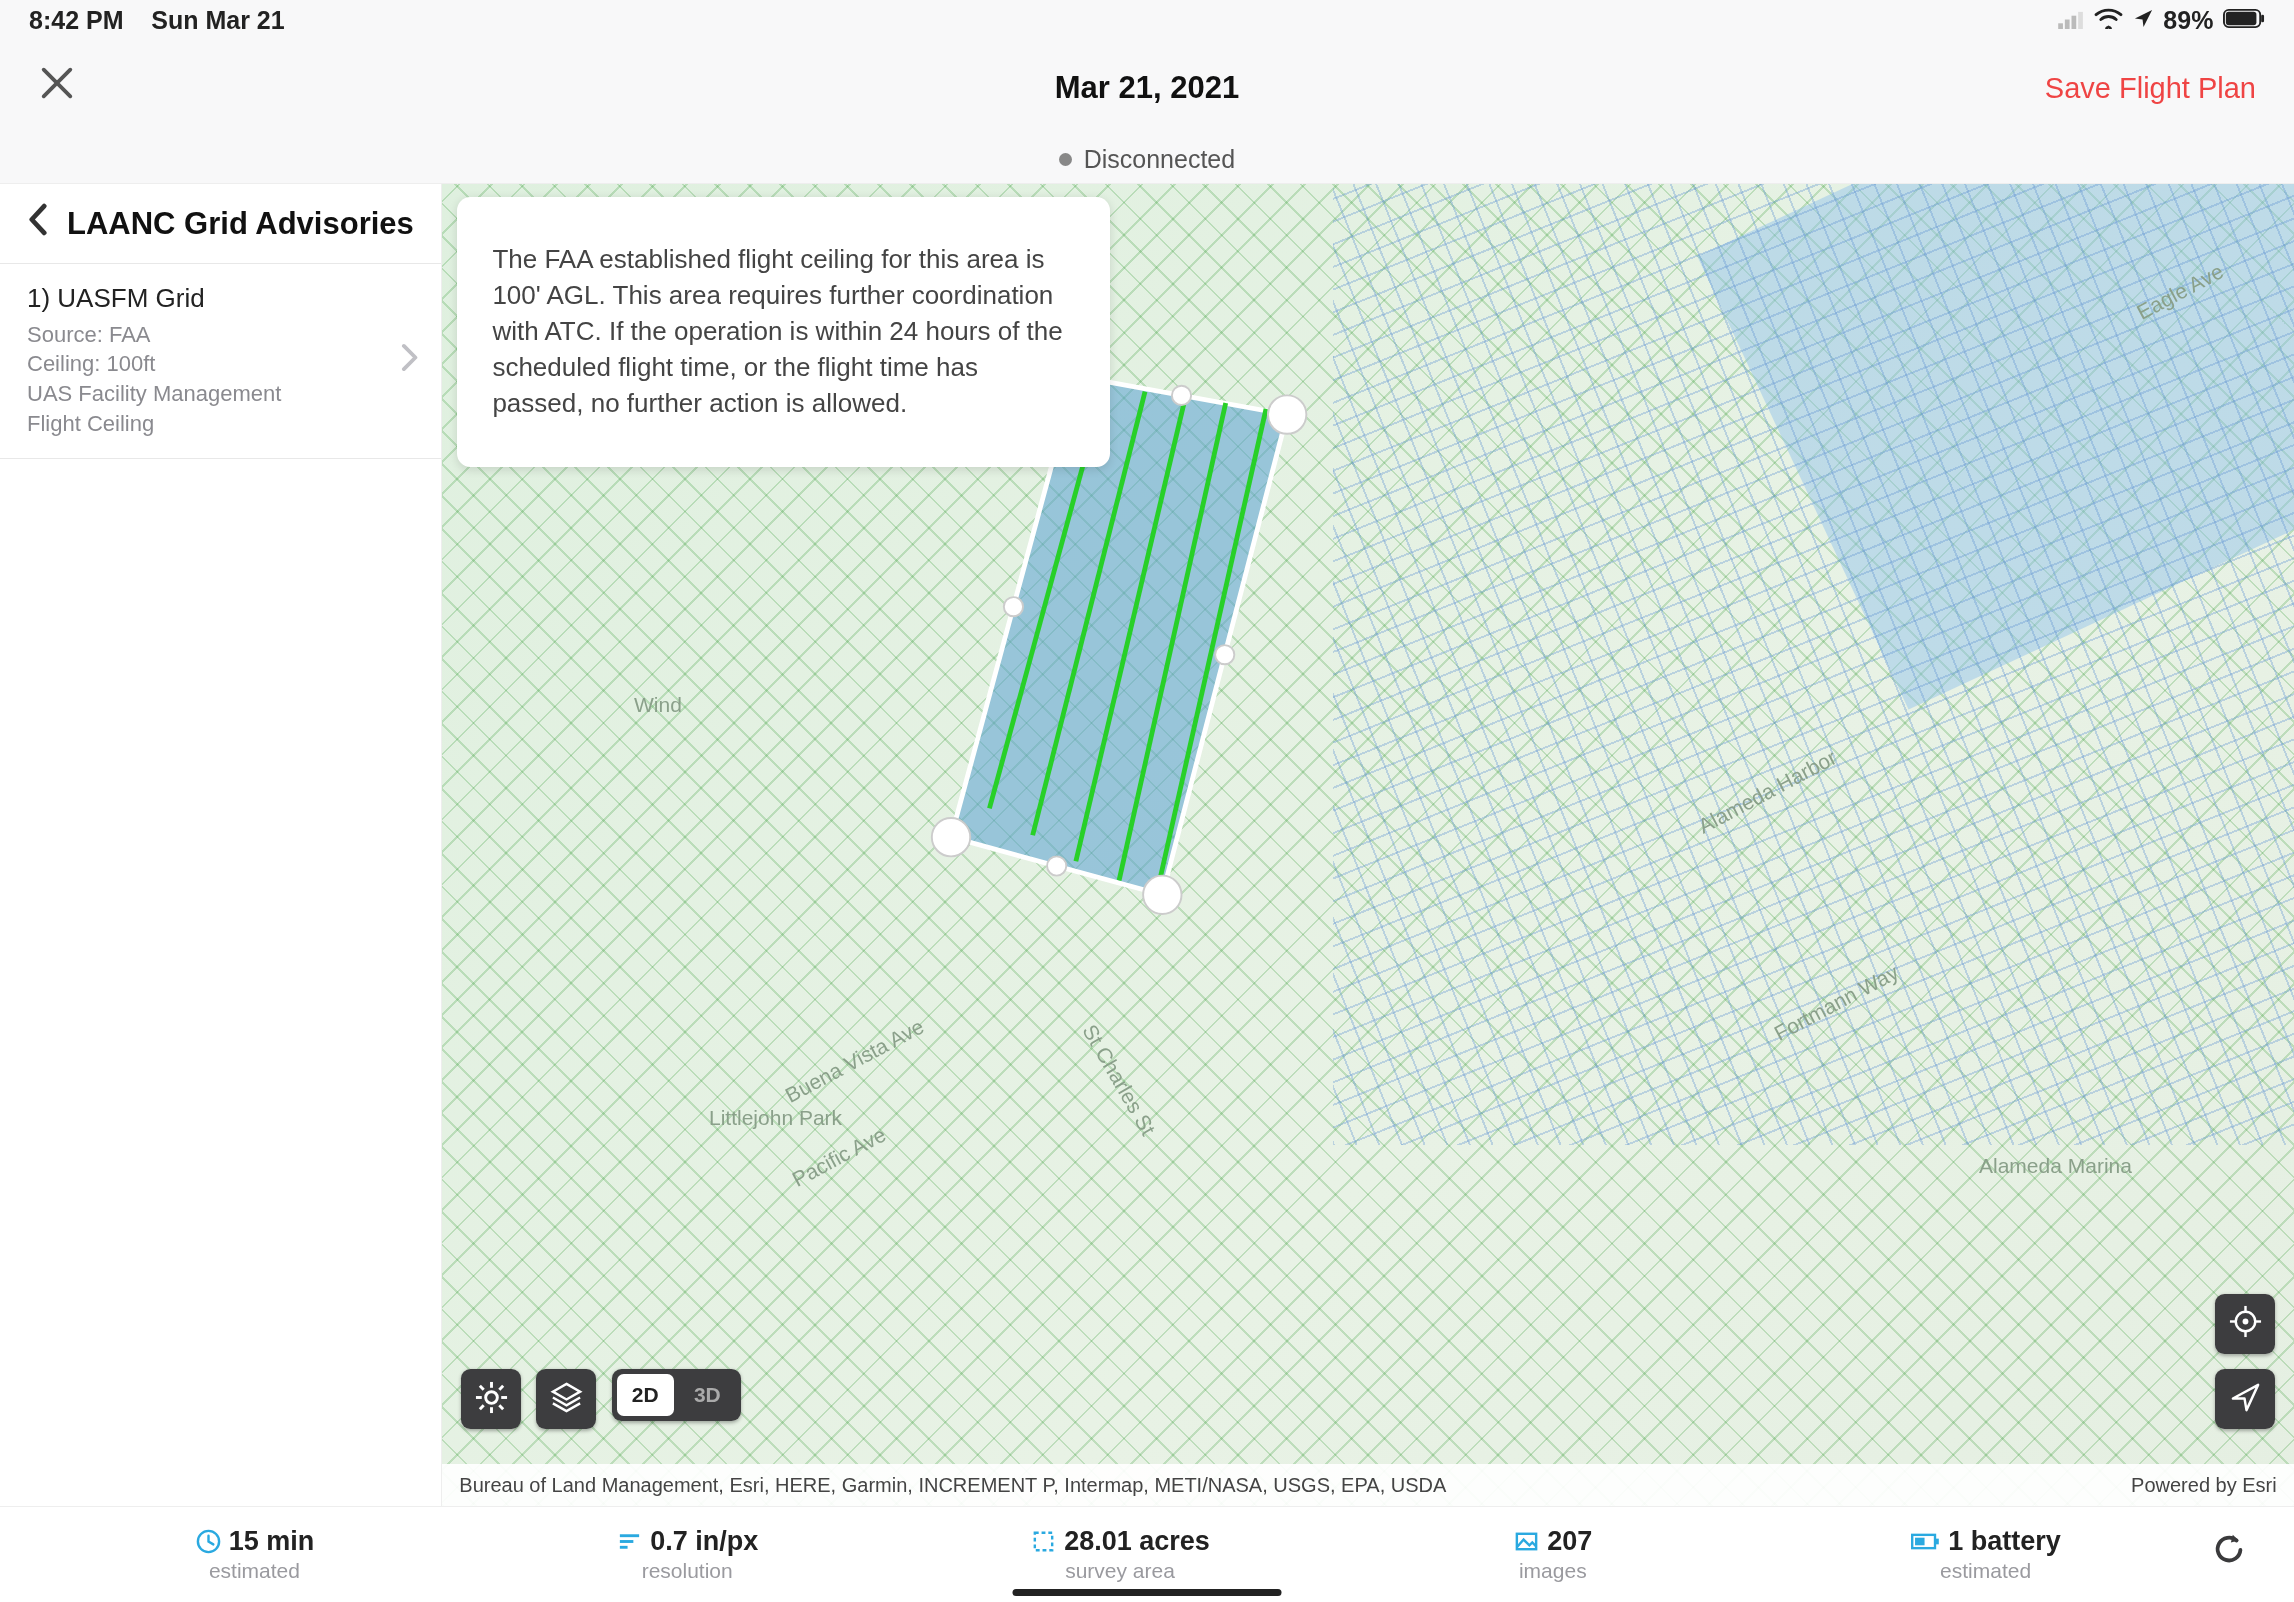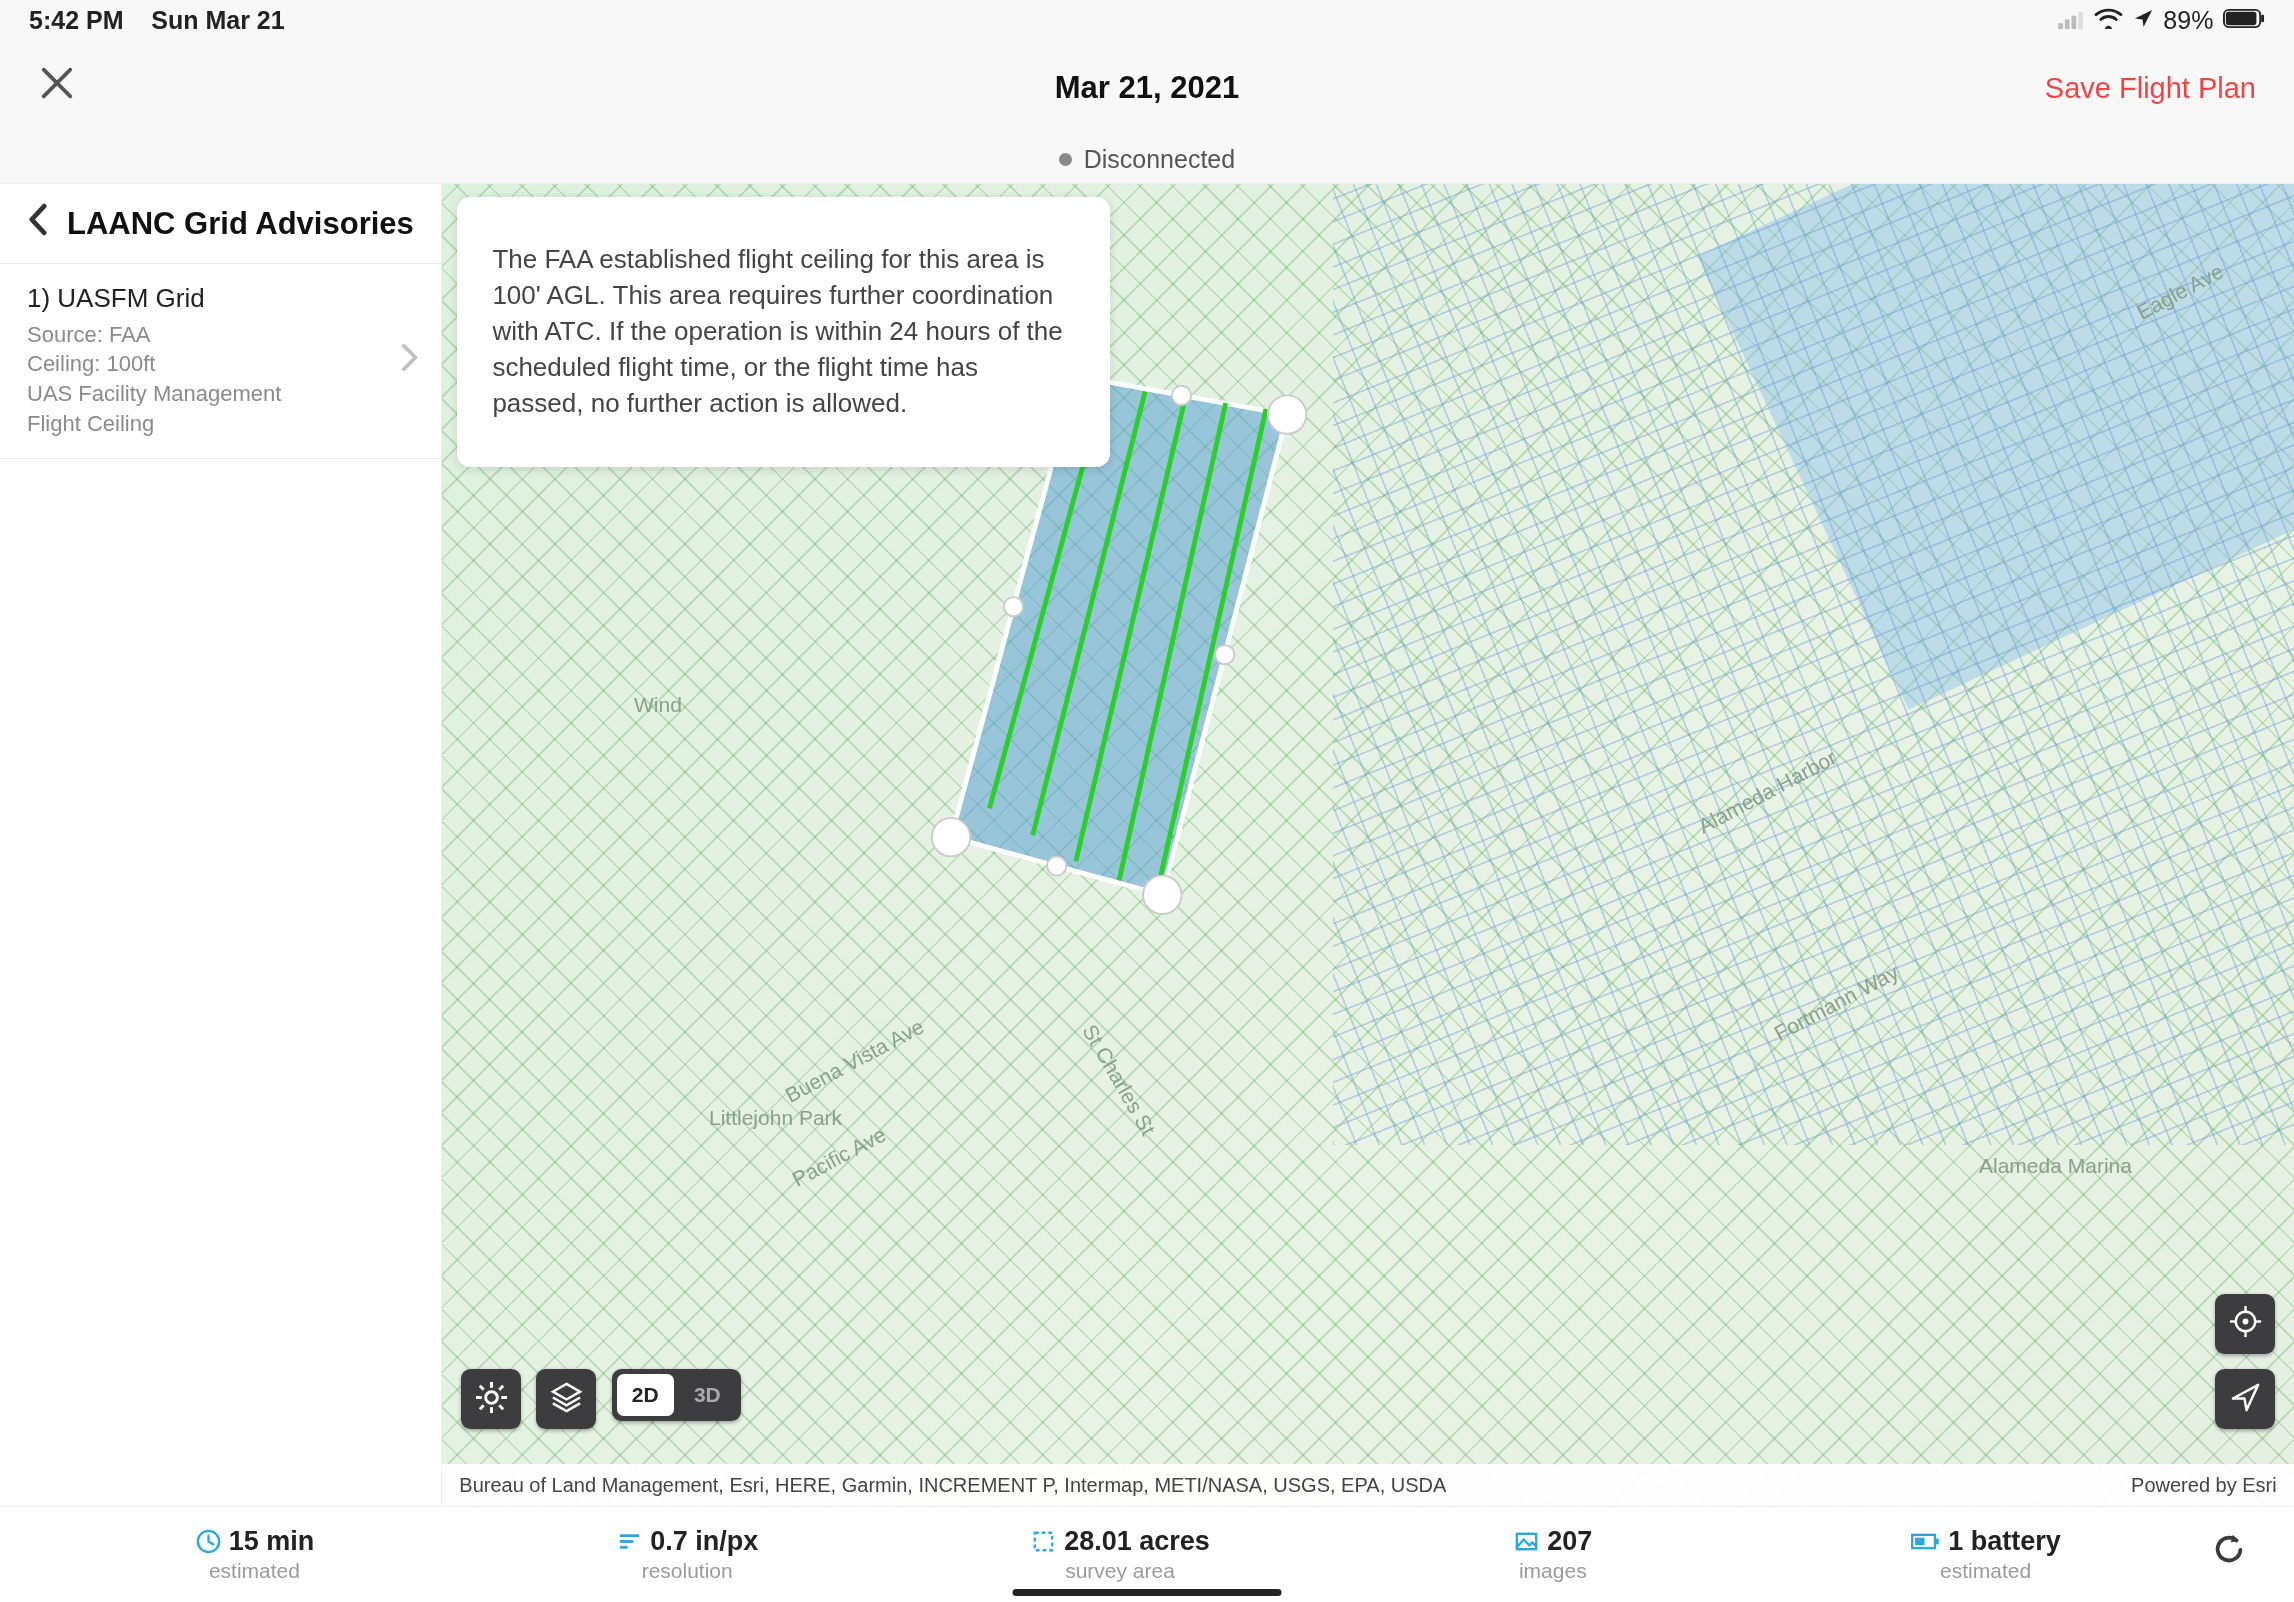--- a/index.html
+++ b/index.html
@@ -1,19 +1,19 @@
 <!DOCTYPE html>
 <html><head>
 <meta charset="utf-8">
 <style>
   * { box-sizing: border-box; margin: 0; padding: 0; }
   html, body { width: 2294px; height: 1602px; font-family: -apple-system, Helvetica, Arial, sans-serif; background:#f8f8f9; overflow:hidden; }
   
   .statusbar { width:100%; height:40px; display:flex; justify-content:space-between; align-items:center; padding:0 29px; font-size:25px; font-weight:600; color:#222; }
-  .statusbar .right { display:flex; align-items:center; gap:9.6px; font-weight:400;}
+  .statusbar .right { display:flex; align-items:center; gap:9.6px; font-weight:700;}
   .sig-icon, .wifi-icon, .loc-icon, .batt-icon { display:inline-block; }
   
   .header { width:100%; height:96px; display:flex; align-items:center; justify-content:space-between; padding:0 38px; }
   .close-x { font-size:42px; color:#555; font-weight:300; cursor:pointer; }
   .header-title { font-size:31px; font-weight:700; color:#111; position:absolute; left:50%; transform:translateX(-50%);}
   .save-link { font-size:29px; color:#ef4444; cursor:pointer; }
   
   .conn { width:100%; height:48px; display:flex; align-items:center; justify-content:center; font-size:25px; color:#555; gap:11.5px; border-bottom:1px solid #eee;}
   .conn-dot { width:13.4px; height:13.4px; border-radius:50%; background:#888;}
   
@@ -68,21 +68,21 @@
   .refresh { width:54px; display:flex; align-items:center; justify-content:center; font-size:40px; color:#3a3a3c; cursor:pointer;}
   
   .home-ind { position:absolute; left:50%; bottom:5.8px; transform:translateX(-50%); width:269px; height:7.7px; background:#222; border-radius:4.8px;}
   .labeltxt { position:absolute; font-size:21px; color:#8aa08a; transform:rotate(-28deg); white-space:nowrap;}
 </style>
 </head>
 <body>
 
 <div class="statusbar">
   <div>
-    <span>5:42 PM</span>
+    <span>8:42 PM</span>
     &nbsp;&nbsp;
     <span>Sun Mar 21</span>
   </div>
   <div class="right">
     <span class="sig-icon">
       <svg width="27" height="19" viewBox="0 0 28 20">
           <rect x="0" y="14" width="5" height="6" fill="#bbb"></rect>
           <rect x="7" y="10" width="5" height="10" fill="#bbb"></rect>
           <rect x="14" y="6" width="5" height="14" fill="#bbb"></rect>
           <rect x="21" y="2" width="5" height="18" fill="#ddd"></rect>

